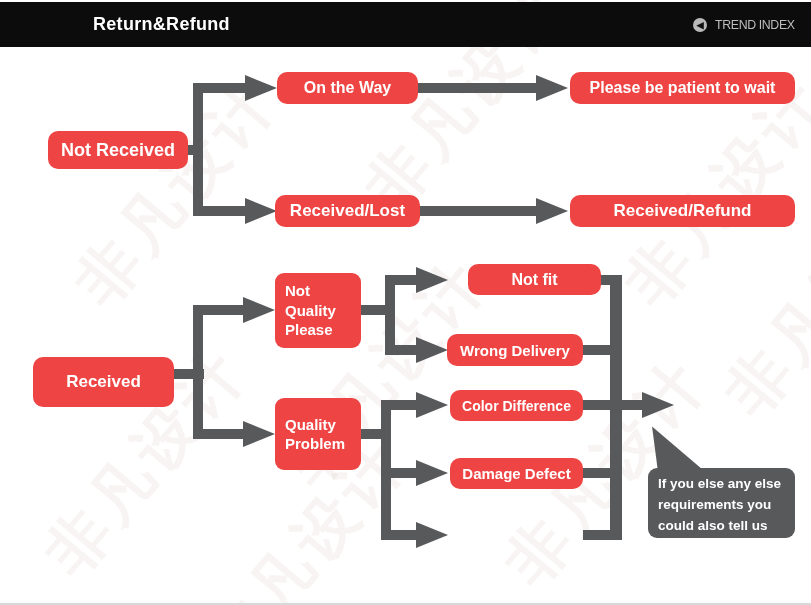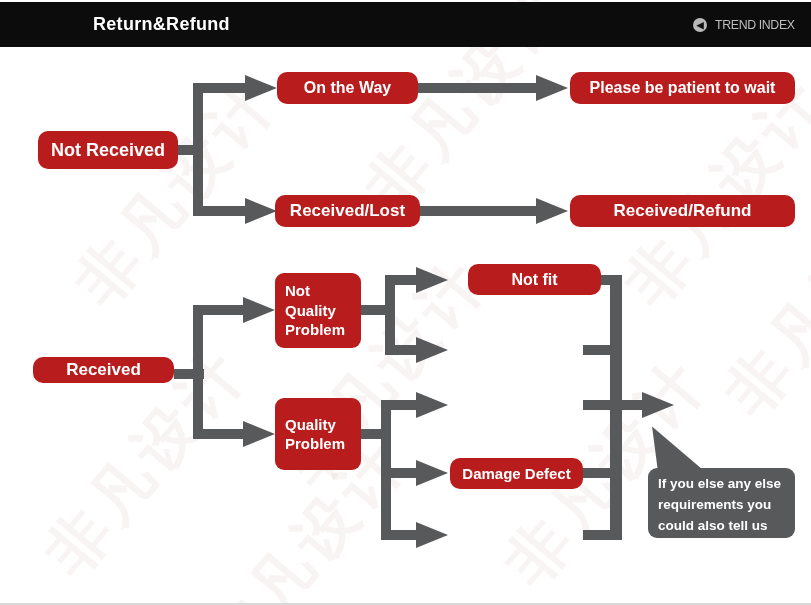--- a/index.html
+++ b/index.html
@@ -37,37 +37,37 @@
   }
   #trend .ticon{
     width:14px;height:14px;border-radius:50%;background:#b9b9b9;
     color:#101010;font-size:9px;line-height:14px;text-align:center;
     font-weight:bold;
   }
   #trend .tlabel{font-size:13px;letter-spacing:-0.4px;transform:scaleX(0.95);}
   
   #flow{position:absolute;left:0;top:0;width:811px;height:605px;z-index:2;}
   .node{
-    position:absolute;background:#b91c1c;color:#ffffff;font-weight:bold;
+    position:absolute;background:#ef4444;color:#ffffff;font-weight:bold;
     border-radius:10px;display:flex;align-items:center;justify-content:center;
     white-space:pre-line;box-sizing:border-box;text-align:center;
   }
   .node.left{justify-content:flex-start;text-align:left;border-radius:9px;}
   .cl{position:absolute;background:#58595b;}
   .ah{
     position:absolute;width:0;height:0;border-style:solid;
     border-color:transparent transparent transparent #58595b;
     border-width:13px 0 13px 32px;
   }
-  #n-not-received{left:38px;top:131px;width:140px;height:38px;font-size:18px;}
+  #n-not-received{left:48px;top:131px;width:140px;height:38px;font-size:18px;}
   #n-on-the-way{left:277px;top:72px;width:141px;height:32px;font-size:16px;}
   #n-patient{left:570px;top:72px;width:225px;height:32px;font-size:16px;}
   #n-received-lost{left:275px;top:195px;width:145px;height:32px;font-size:17px;}
   #n-received-refund{left:570px;top:195px;width:225px;height:32px;font-size:17px;}
-  #n-received{left:33px;top:357px;width:141px;height:26px;font-size:17px;}
+  #n-received{left:33px;top:357px;width:141px;height:50px;font-size:17px;}
   #n-nqp{left:275px;top:273px;width:86px;height:75px;font-size:15px;line-height:1.3;padding-left:10px;}
   #n-qp{left:275px;top:398px;width:86px;height:72px;font-size:15px;line-height:1.3;padding-left:10px;}
   #n-not-fit{left:468px;top:264px;width:133px;height:31px;font-size:16px;}
   #n-wrong-delivery{left:447px;top:334px;width:136px;height:32px;font-size:15px;}
   #n-color-difference{left:450px;top:390px;width:133px;height:31px;font-size:14px;}
   #n-quality-defect{left:450px;top:458px;width:133px;height:31px;font-size:15px;}
   #n-damage{left:448px;top:520px;width:135px;height:31px;font-size:16px;}
   #n-resend{left:674px;top:373px;width:121px;height:60px;font-size:16px;line-height:1.2;padding-left:26px;}
   #bubble{
     position:absolute;left:648px;top:468px;width:147px;height:70px;
@@ -156,24 +156,26 @@
     <div id="bubble-tail"></div>
 
     <div class="node" id="n-not-received">Not Received</div>
     <div class="node" id="n-on-the-way">On the Way</div>
     <div class="node" id="n-patient">Please be patient to wait</div>
     <div class="node" id="n-received-lost">Received/Lost</div>
     <div class="node" id="n-received-refund">Received/Refund</div>
     <div class="node" id="n-received">Received</div>
     <div class="node left" id="n-nqp">Not
 Quality
-Problem</div>
+Please</div>
     <div class="node left" id="n-qp">Quality
 Problem</div>
     <div class="node" id="n-not-fit">Not fit</div>
+    <div class="node" id="n-wrong-delivery">Wrong Delivery</div>
+    <div class="node" id="n-color-difference">Color Difference</div>
     <div class="node" id="n-quality-defect">Damage Defect</div>
 
     <div id="bubble">If you else any else
 requirements you
 could also tell us</div>
 
   </div>
 </div>
 
 </body></html>

